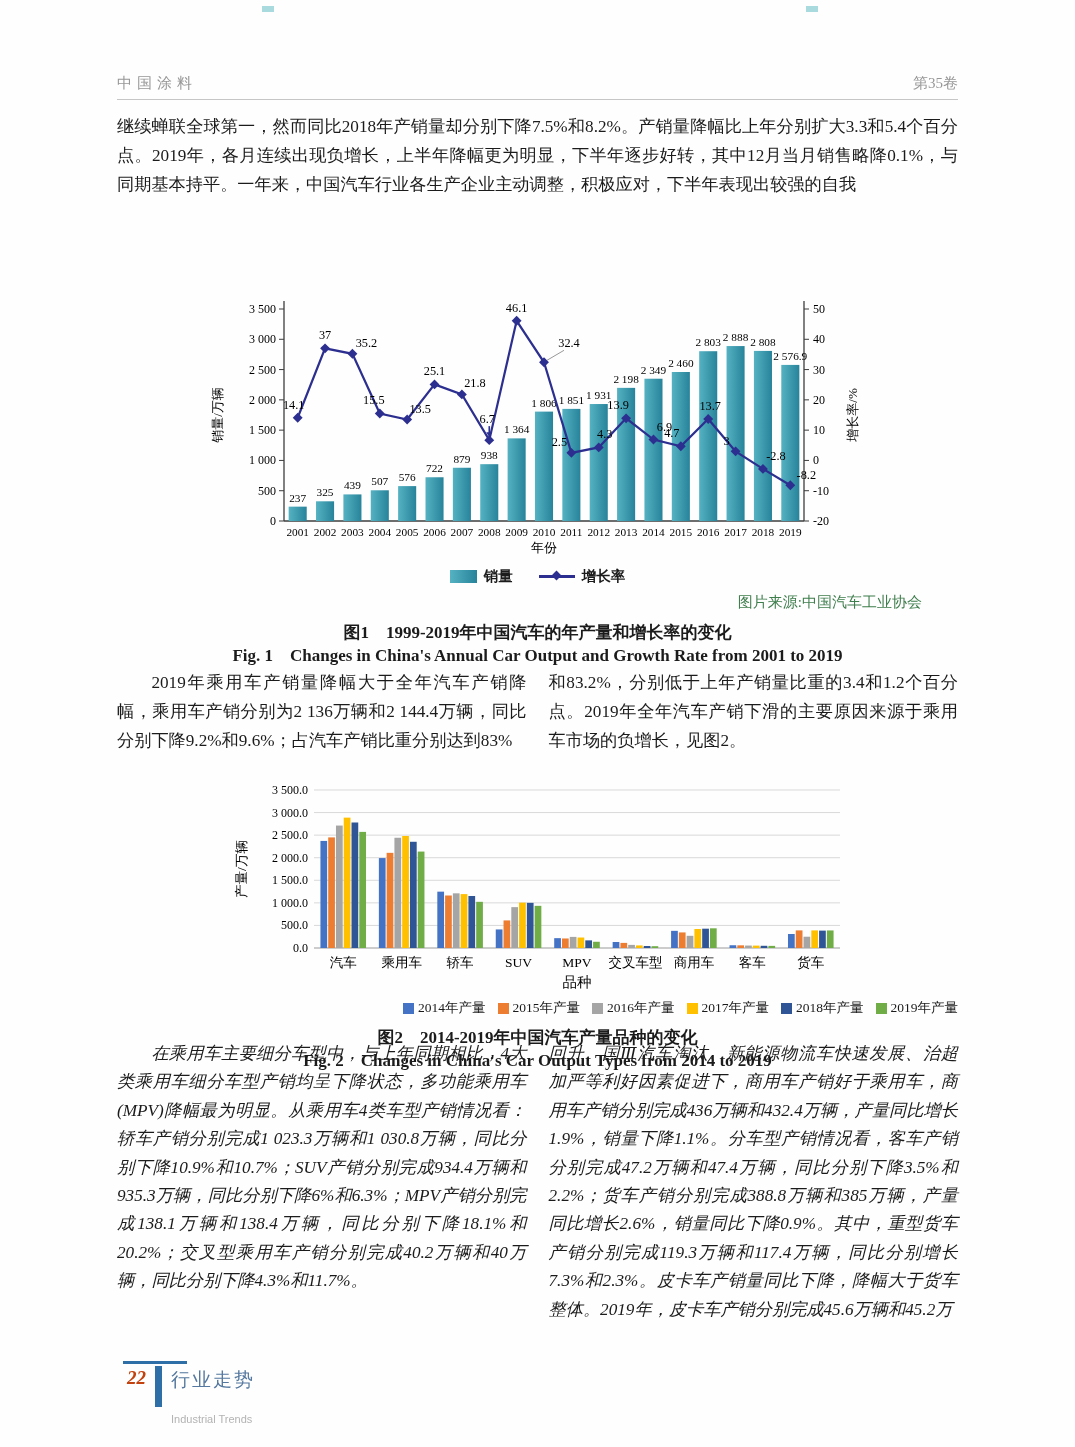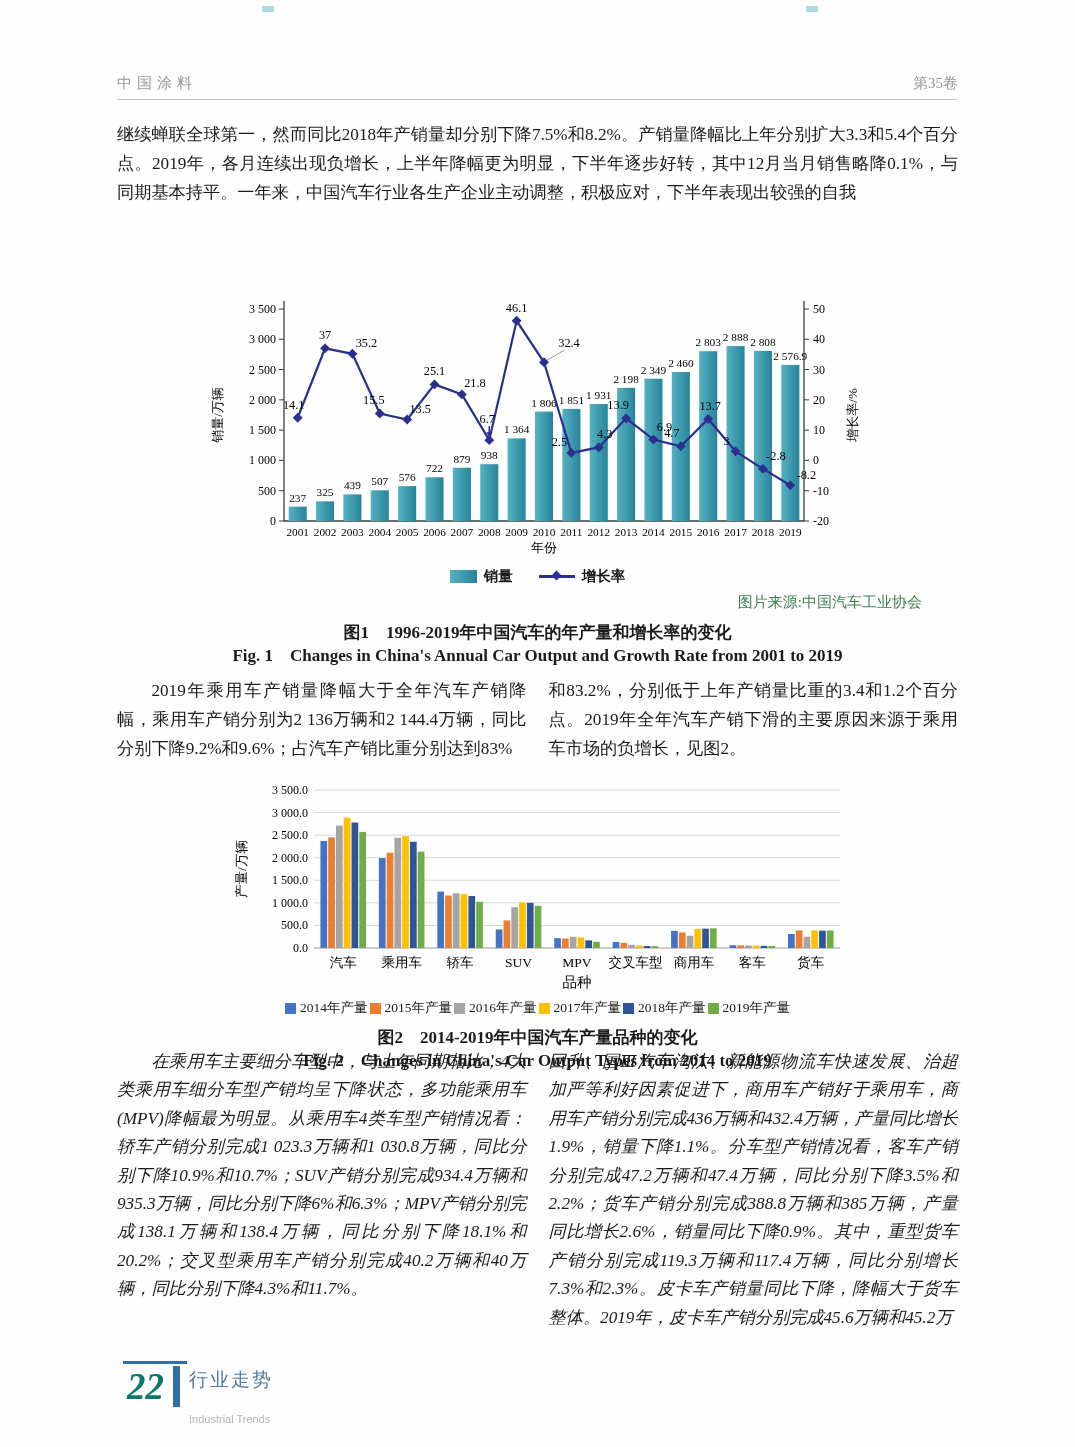--- a/index.html
+++ b/index.html
@@ -6,21 +6,21 @@
   html,body{background:#ffffff;}
   .page{position:relative;width:1075px;height:1447px;background:#fefefe;
         font-family:"Liberation Serif","DejaVu Serif",serif;color:#1b1b1b;overflow:hidden;}
   .cropmark{position:absolute;background:#a8dade;}
   
   .header{position:absolute;top:74px;left:117px;width:841px;display:flex;
           justify-content:space-between;align-items:flex-end;padding-bottom:6px;
           border-bottom:1.5px solid #c6c6c6;color:#979797;font-size:15px;}
   .header .jname{letter-spacing:5px;}
   
-  .cols{position:absolute;left:117px;width:841px;display:flex;gap:22px;margin-top:8px;}
+  .cols{position:absolute;left:117px;width:841px;display:flex;gap:22px;}
   .col{flex:1;font-size:17.2px;line-height:29.2px;text-align:justify;}
   .col p.indent{text-indent:2em;}
   #cols-top{top:112px;}
   #cols-mid{top:668px;}
   #cols-body{top:1040px;font-style:italic;}
   #cols-body .col{line-height:28.4px;}
   
   .figure{position:absolute;left:117px;width:841px;text-align:center;}
   #figure1{top:291px;}
   #figure2{top:780px;}
@@ -30,29 +30,29 @@
   .legend-item{display:flex;align-items:center;font-weight:bold;}
   .swatch{display:inline-block;width:27px;height:13px;
           background:linear-gradient(90deg,#55b2c2,#27839a);margin-right:7px;}
   .linesym{position:relative;display:inline-block;width:36px;height:2.4px;
            background:#2c2f8f;margin-right:7px;}
   .linesym::after{content:"";position:absolute;left:14px;top:-3.4px;width:7px;height:7px;
                   background:#2c2f8f;transform:rotate(45deg);}
   .fig-source{text-align:right;padding-right:36px;color:#3e7d4c;font-size:15px;margin-top:7px;}
   .fig-cap-zh{font-weight:bold;font-size:17px;margin-top:9px;}
   .fig-cap-en{font-weight:bold;font-size:17px;margin-top:2px;}
-  .legend2-row{display:flex;justify-content:center;align-items:center;gap:2px;
+  .legend2-row{display:flex;justify-content:flex-end;align-items:center;gap:12px;
                font-size:13.5px;margin-top:3px;}
   .legend2-row .item{display:flex;align-items:center;gap:4px;}
   .sq{width:11px;height:11px;display:inline-block;}
   
   .footer{position:absolute;top:1356px;left:117px;display:flex;align-items:flex-start;}
   .pg-wrap{position:relative;padding-top:8px;display:flex;align-items:flex-start;}
   .pg-line{position:absolute;top:5px;left:6px;width:64px;height:3px;background:#2f6fa7;}
-  .pagenum{font-style:italic;font-weight:bold;font-size:37px;color:#0f766e;
+  .pagenum{font-style:italic;font-weight:bold;font-size:19px;color:#c2410c;
            padding:4px 9px 0 10px;line-height:1;}
   .pg-vbar{width:7px;height:41px;background:#2f6fa7;margin:2px 9px 0 0;}
   .sec{padding-top:3px;}
   .sec-zh{font-size:19px;color:#54789f;font-family:Liberation Serif, serif;letter-spacing:2px;}
   .sec-en{font-size:11px;color:#b3b3b3;font-family:"Liberation Sans",sans-serif;margin-top:20px;}
 </style>
 </head>
 <body>
 
 <div class="page">
@@ -220,21 +220,21 @@
       <span class="legend-item">
         <span class="swatch"></span>
         <span>销量</span>
       </span>
       <span class="legend-item">
         <span class="linesym"></span>
         <span>增长率</span>
       </span>
     </div>
     <div class="fig-source">图片来源:中国汽车工业协会</div>
-    <div class="fig-cap-zh">图1 1996-2019年中国汽车的年产量和增长率的变化</div>
+    <div class="fig-cap-zh">图1 1999-2019年中国汽车的年产量和增长率的变化</div>
     <div class="fig-cap-en">Fig. 1 Changes in China's Annual Car Output and Growth Rate from 2001 to 2019</div>
   </div>
 
   <div class="cols" id="cols-mid">
     <div class="col">
       <p class="indent">2019年乘用车产销量降幅大于全年汽车产销降幅，乘用车产销分别为2 136万辆和2 144.4万辆，同比分别下降9.2%和9.6%；占汽车产销比重分别达到83%</p>
     </div>
     <div class="col">
       <p>和83.2%，分别低于上年产销量比重的3.4和1.2个百分点。2019年全年汽车产销下滑的主要原因来源于乘用车市场的负增长，见图2。</p>
     </div>

